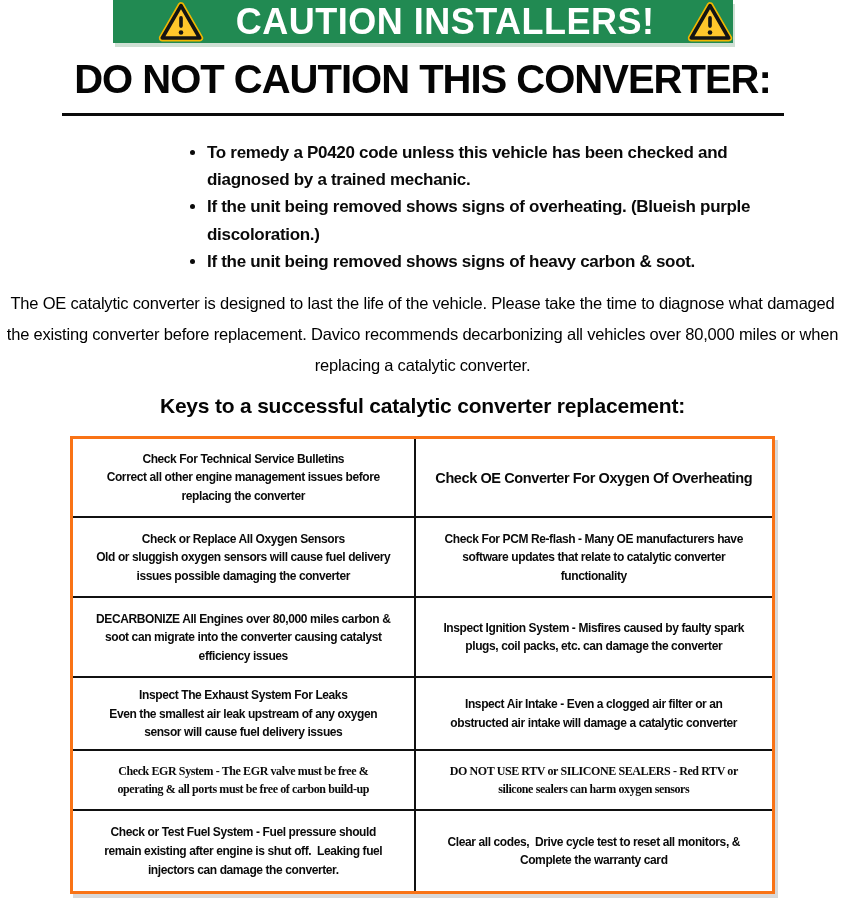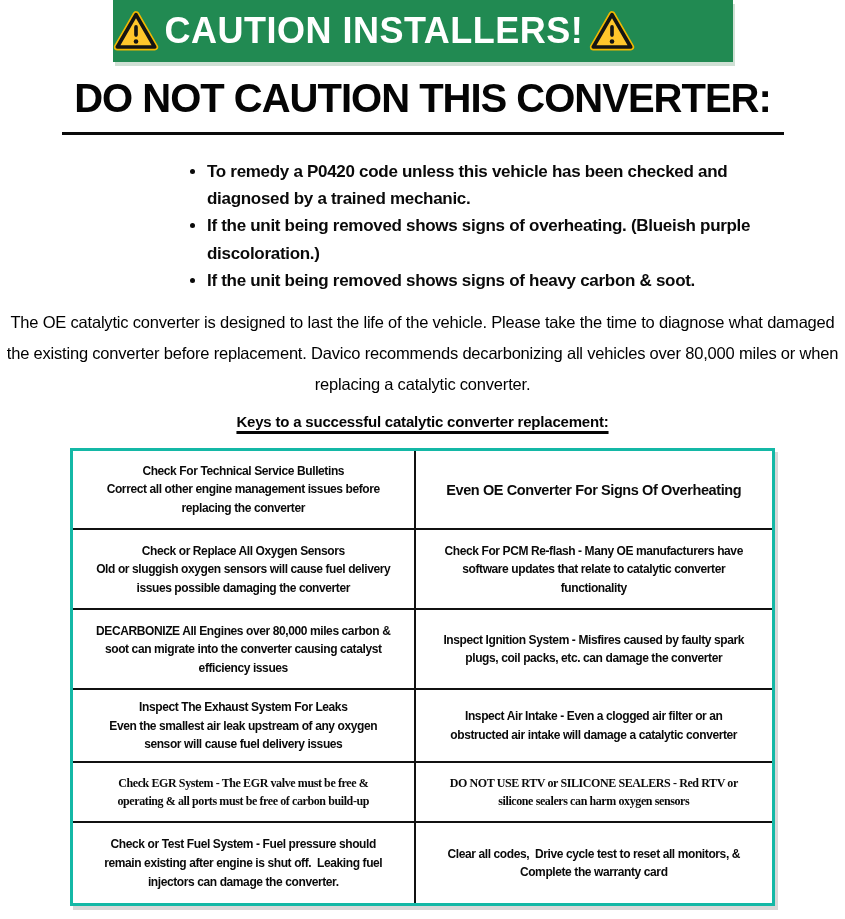--- a/index.html
+++ b/index.html
@@ -4,25 +4,25 @@
 <style>
   * { margin: 0; padding: 0; box-sizing: border-box; }
   html, body { background: #ffffff; }
   body {
     width: 845px; height: 919px;
     font-family: "Liberation Sans", sans-serif;
     color: #000;
     overflow: hidden;
   }
   .banner {
-    width: 620px; height: 62px;
+    width: 620px; height: 43px;
     margin: 0 auto;
     background: #218a52;
-    display: flex; align-items: center; justify-content: flex-start;
-    gap: 6px;
+    display: flex; align-items: center; justify-content: flex-end;
+    gap: 32px;
     box-shadow: 2px 4px 0 #cfe0d4;
   }
   .banner-title {
     color: #ffffff;
     font-size: 36px; font-weight: bold;
     letter-spacing: 0.5px;
     white-space: pre;
   }
   .warn-icon { width: 46px; height: 42px; display: block; }
   .headline {
@@ -55,32 +55,31 @@
     width: 836px;
     text-align: center;
     font-size: 16.5px;
     letter-spacing: -0.2px;
     line-height: 1.88;
     color: #000000;
   }
   .keys-heading {
     margin-top: 13px;
     text-align: center;
-    font-size: 15px; font-weight: bold;
+    font-size: 21px; font-weight: bold;
     letter-spacing: -0.2px;
     color: #050505;
-    text-decoration: underline;
     text-decoration-thickness: 2.5px;
     text-underline-offset: 4px;
   }
   table.tips {
     width: 702px;
     margin: 18px auto 0 auto;
     border-collapse: collapse;
-    border: 3px solid #14b8a6;
+    border: 3px solid #f97316;
     table-layout: fixed;
     box-shadow: 3px 4px 0 #d8d8d8;
   }
   table.tips td {
     border: 2.5px solid #111;
     vertical-align: middle;
     padding: 6px 14px;
   }
   td.col-left  { width: 343px; }
   td.col-right { width: 359px; }
@@ -138,21 +137,21 @@
     <tr style="height:80px;">
       <td class="col-left">
         <div class="cell">
           <div class="line">Check For Technical Service Bulletins</div>
           <div class="line">Correct all other engine management issues before</div>
           <div class="line">replacing the converter</div>
         </div>
       </td>
       <td class="col-right">
         <div class="cell cell-big">
-          <div class="line">Even OE Converter For Signs Of Overheating</div>
+          <div class="line">Check OE Converter For Oxygen Of Overheating</div>
         </div>
       </td>
     </tr>
     <tr style="height:80px;">
       <td class="col-left">
         <div class="cell">
           <div class="line">Check or Replace All Oxygen Sensors</div>
           <div class="line">Old or sluggish oxygen sensors will cause fuel delivery</div>
           <div class="line">issues possible damaging the converter</div>
         </div>

